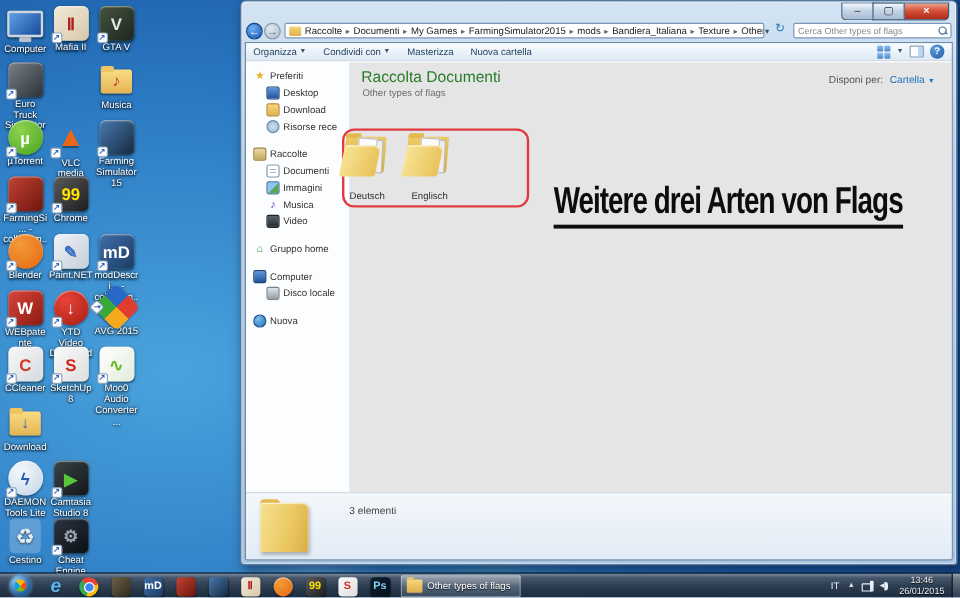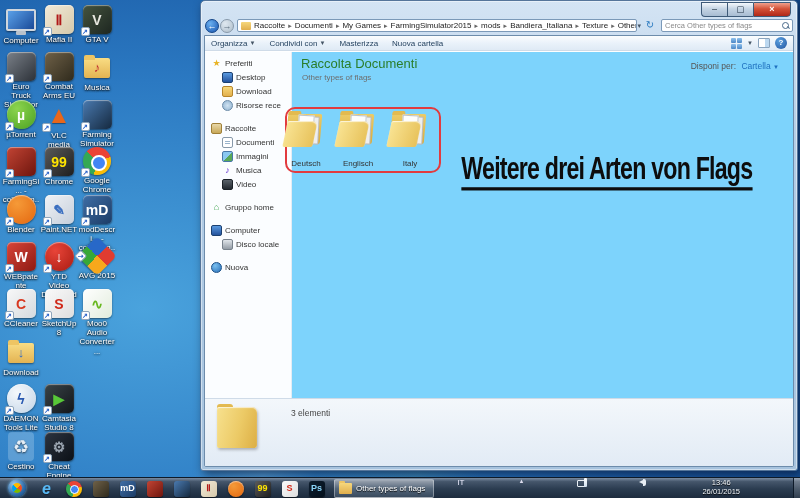--- a/index.html
+++ b/index.html
@@ -105,21 +105,21 @@
   .mi-doc { background:#fff; border:1px solid #8899aa; }
   .mi-doc::before { content:""; position:absolute; left:2px; top:2px; right:2px; bottom:2px;
     background:repeating-linear-gradient(#fff 0 1px, #9ab4cc 1px 2px); }
   .mi-pic { background:linear-gradient(135deg,#8ac8f0 55%, #58a858 55%); border:1px solid #4878a8; }
   .mi-note::before { content:"\266A"; color:#6a3ad0; }
   .mi-film { background:linear-gradient(#5a626a,#23292f); border:1px solid #1a2026; }
   .mi-home::before { content:"\2302"; color:#2a9a3a; font-weight:bold; }
   .mi-disk { background:linear-gradient(#e0e5ea,#939ca5); border:1px solid #78828c; }
   .mi-net { background:radial-gradient(circle at 35% 30%, #7ac0f0, #2a70b8); border:1px solid #1a5088; border-radius:50%; }
 
-  .main { position:absolute; left:86px; top:16px; right:0; bottom:56px; background:#7dd3fc; border-left:1px solid #e4ecf4; }
+  .main { position:absolute; left:86px; top:16px; right:0; bottom:56px; background:#e5e5e5; border-left:1px solid #e4ecf4; }
   .lib-title { position:absolute; left:9px; top:4px; font-size:13px; color:#2a7d2a; }
   .lib-sub { position:absolute; left:10px; top:21px; font-size:8px; color:#6d6d6d; }
   .arrange { position:absolute; right:14px; top:9px; font-size:8.5px; color:#555; }
   .arrange .val { color:#1e70bf; margin-left:3px; }
   .arrange .drop { font-size:6px; color:#1e70bf; }
 
   .red-box { position:absolute; left:-7px; top:55px; width:156px; height:66px; border:2px solid #e23b3f; border-radius:10px; }
   .folders-row { position:absolute; left:-12px; top:61px; display:flex; }
   .fl { width:52px; text-align:center; position:relative; }
   .fico { width:44px; height:34px; margin:0 auto; position:relative; }
@@ -130,21 +130,21 @@
     transform:rotate(3deg); box-shadow:5px 1px 0 -1px #eee, 5px 1px 0 0 #bbb; }
   .fico .front { position:absolute; left:1px; bottom:0; width:30px; height:26px; border-radius:2px 6px 2px 2px;
     background:linear-gradient(100deg,#f9e494,#e7c159); transform:skewX(-12deg); box-shadow:inset 0 1px 1px rgba(255,255,255,.7); }
   .fl .flbl { margin-top:12px; font-size:8px; color:#333; }
 
   .annotation { position:absolute; left:129px; right:0; top:100px; text-align:center; }
   .annotation .txt { display:inline-block; font-weight:bold; font-size:29px; letter-spacing:-1px; color:#0d0d0d;
     transform:scaleX(.8) scaleY(1.08); transform-origin:center; border-bottom:3px solid #0d0d0d; padding-bottom:1px; white-space:nowrap;
     font-family:"Liberation Sans",sans-serif; }
 
-  .details { position:absolute; left:0; right:0; bottom:0; height:68px; border-top:1px solid #cfdbe8;
+  .details { position:absolute; left:0; right:0; bottom:0; height:56px; border-top:1px solid #cfdbe8;
     background:linear-gradient(#f3f7fb,#e2ebf5); }
   .bigfolder { position:absolute; left:10px; top:3px; width:46px; height:48px; }
   .bigfolder::before { content:""; position:absolute; left:2px; top:2px; width:16px; height:6px; border-radius:3px 3px 0 0; background:#e3ba51; }
   .bigfolder::after { content:""; position:absolute; left:2px; top:5px; right:4px; bottom:2px; border-radius:2px 5px 3px 2px;
     background:linear-gradient(105deg,#f7e18e 0%, #ecca66 55%, #dcae44 100%); box-shadow:inset 0 1px 1px rgba(255,255,255,.7), 1px 2px 3px rgba(0,0,0,.25); }
   .count { position:absolute; left:86px; top:9px; font-size:8.5px; color:#444; }
 
   
   #taskbar { position:absolute; left:0; bottom:0; width:800px; height:21px;
     background:linear-gradient(#7a8ba0,#45566b 18%, #2b3c50 55%, #1d2c3e); border-top:1px solid #0e1a28; display:flex; align-items:center; }
@@ -159,21 +159,21 @@
   .tkb.t-tile .vis { border-radius:3px; background:linear-gradient(135deg,var(--c1,#888),var(--c2,#444)); box-shadow:0 1px 1px rgba(0,0,0,.5); }
   .tkb.t-circle .vis { border-radius:50%; background:radial-gradient(circle at 35% 30%, var(--c1,#888), var(--c2,#444)); }
   .tkb.t-ie .glyph { font-style:italic; font-size:16px; color:#58b8f4; font-weight:bold; }
   .tkb.t-chrome .vis { border-radius:50%; background:conic-gradient(from -45deg, #ea4335 0 33%, #fbbc05 0 66%, #34a853 0 100%); }
   .tkb.t-chrome .vis::after { content:""; position:absolute; left:4.5px; top:4.5px; width:7px; height:7px; border-radius:50%; background:#4285f4; border:1px solid #fff; }
   .task-active { height:19px; margin:1px 0 0 4px; padding:0 8px 0 4px; display:flex; align-items:center; border-radius:2px;
     background:linear-gradient(rgba(255,255,255,.45),rgba(210,228,244,.25) 50%, rgba(160,190,215,.2)); border:1px solid rgba(255,255,255,.35); }
   .task-active .tfolder { width:13px; height:11px; border-radius:1px; background:linear-gradient(#f6d77c,#e0ae4c); margin-right:4px; position:relative; }
   .task-active .tfolder::before { content:""; position:absolute; left:0; top:-2px; width:6px; height:2px; background:#eec563; border-radius:1px 1px 0 0; }
   .task-active .tlbl { font-size:8px; color:#fff; text-shadow:0 1px 1px #000; white-space:nowrap; }
-  .tray { margin-left:auto; display:flex; height:100%;gap:47px; }
+  .tray { margin-left:auto; display:flex; align-items:center; height:100%; }
   .tray-lang { font-size:8px; color:#eef; margin-right:7px; }
   .tray-up { font-size:6px; color:#dde; margin-right:6px; }
   .tray-net { width:10px; height:9px; position:relative; margin-right:5px; }
   .tray-net::before { content:""; position:absolute; left:0; bottom:0; width:7px; height:5px; border:1px solid #e8eef4; border-radius:1px; }
   .tray-net::after { content:""; position:absolute; right:0; top:0; width:3px; height:9px; background:linear-gradient(#fff,#cfe0f0); border-radius:1px; }
   .tray-spk { width:9px; height:9px; position:relative; margin-right:7px; }
   .tray-spk::before { content:""; position:absolute; left:0; top:2px; border-top:2.5px solid transparent; border-bottom:2.5px solid transparent; border-right:4px solid #e8eef4; }
   .tray-spk::after { content:""; position:absolute; left:4px; top:1px; width:3px; height:7px; background:#e8eef4; border-radius:0 2px 2px 0; }
   .tray-clock { text-align:center; color:#f0f4f8; font-size:7.5px; line-height:1.25; margin-right:6px; text-shadow:0 1px 1px #000; }
   .show-desktop { width:7px; height:21px; border-left:1px solid #0e1a28; background:linear-gradient(rgba(255,255,255,.25),rgba(255,255,255,.08)); }
@@ -206,75 +206,61 @@
         </div>
         <div class="lbl">GTA V</div>
       </div>
       <div class="di t-tile has-shortcut" style="--c1: #7a8088; --c2: #2c3138; --fg: #fff; left: 2px; top: 52px;">
         <div class="vis">
           <span class="glyph"></span>
           <span class="sc-arrow"></span>
         </div>
         <div class="lbl">Euro Truck Simulator 2</div>
       </div>
-      <div class="di t-tile has-shortcut" style="--c1: #6f6148; --c2: #2f2a1c; --fg: #fff; left: 40px; top: 52px;">
+      <div class="di t-folder" style="--fg: #c03030; left: 78px; top: 52px;">
+        <div class="vis">
+          <span class="glyph">♪</span>
+
+        </div>
+        <div class="lbl">Musica</div>
+      </div>
+      <div class="di t-circle has-shortcut" style="--c1: #8cd44e; --c2: #4ba122; --fg: #ffffff; left: 2px; top: 100px;">
+        <div class="vis">
+          <span class="glyph">µ</span>
+          <span class="sc-arrow"></span>
+        </div>
+        <div class="lbl">µTorrent</div>
+      </div>
+      <div class="di t-cone has-shortcut" style="--fg: #e8671b; left: 40px; top: 100px;">
+        <div class="vis">
+          <span class="glyph">▲</span>
+          <span class="sc-arrow"></span>
+        </div>
+        <div class="lbl">VLC media player</div>
+      </div>
+      <div class="di t-tile has-shortcut" style="--c1: #4a7ab0; --c2: #15293f; --fg: #fff; left: 78px; top: 100px;">
         <div class="vis">
           <span class="glyph"></span>
           <span class="sc-arrow"></span>
         </div>
-        <div class="lbl">Combat Arms EU</div>
-      </div>
-      <div class="di t-folder" style="--fg: #c03030; left: 78px; top: 52px;">
-        <div class="vis">
-          <span class="glyph">♪</span>
-
-        </div>
-        <div class="lbl">Musica</div>
-      </div>
-      <div class="di t-circle has-shortcut" style="--c1: #8cd44e; --c2: #4ba122; --fg: #ffffff; left: 2px; top: 100px;">
-        <div class="vis">
-          <span class="glyph">µ</span>
-          <span class="sc-arrow"></span>
-        </div>
-        <div class="lbl">µTorrent</div>
-      </div>
-      <div class="di t-cone has-shortcut" style="--fg: #e8671b; left: 40px; top: 100px;">
-        <div class="vis">
-          <span class="glyph">▲</span>
-          <span class="sc-arrow"></span>
-        </div>
-        <div class="lbl">VLC media player</div>
-      </div>
-      <div class="di t-tile has-shortcut" style="--c1: #4a7ab0; --c2: #15293f; --fg: #fff; left: 78px; top: 100px;">
+        <div class="lbl">Farming Simulator 15</div>
+      </div>
+      <div class="di t-tile has-shortcut" style="--c1: #c24434; --c2: #6e150d; --fg: #fff; left: 2px; top: 147px;">
         <div class="vis">
           <span class="glyph"></span>
           <span class="sc-arrow"></span>
         </div>
-        <div class="lbl">Farming Simulator 15</div>
-      </div>
-      <div class="di t-tile has-shortcut" style="--c1: #c24434; --c2: #6e150d; --fg: #fff; left: 2px; top: 147px;">
-        <div class="vis">
-          <span class="glyph"></span>
-          <span class="sc-arrow"></span>
-        </div>
         <div class="lbl">FarmingSi... - collegam...</div>
       </div>
       <div class="di t-tile has-shortcut" style="--c1: #5a5a5a; --c2: #1e1e1e; --fg: #ffe400; left: 40px; top: 147px;">
         <div class="vis">
           <span class="glyph">99</span>
           <span class="sc-arrow"></span>
         </div>
         <div class="lbl">Chrome</div>
-      </div>
-      <div class="di t-chrome has-shortcut" style="left: 78px; top: 147px;">
-        <div class="vis">
-          <span class="glyph"></span>
-          <span class="sc-arrow"></span>
-        </div>
-        <div class="lbl">Google Chrome</div>
       </div>
       <div class="di t-circle has-shortcut" style="--c1: #f59a38; --c2: #e4670f; --fg: #fff; left: 2px; top: 195px;">
         <div class="vis">
           <span class="glyph"></span>
           <span class="sc-arrow"></span>
         </div>
         <div class="lbl">Blender</div>
       </div>
       <div class="di t-tile has-shortcut" style="--c1: #f0f2f6; --c2: #c6cfdb; --fg: #3a6ec0; left: 40px; top: 195px;">
         <div class="vis">
@@ -533,28 +519,20 @@
               </div>
               <div class="flbl">Deutsch</div>
             </div>
             <div class="fl">
               <div class="fico">
                 <span class="back"></span>
                 <span class="page"></span>
                 <span class="front"></span>
               </div>
               <div class="flbl">Englisch</div>
-            </div>
-            <div class="fl">
-              <div class="fico">
-                <span class="back"></span>
-                <span class="page"></span>
-                <span class="front"></span>
-              </div>
-              <div class="flbl">Italy</div>
             </div>
           </div>
 
         <div class="annotation">
           <span class="txt">Weitere drei Arten von Flags</span>
         </div>
       </div>
 
       <div class="details">
         <div class="bigfolder"></div>

